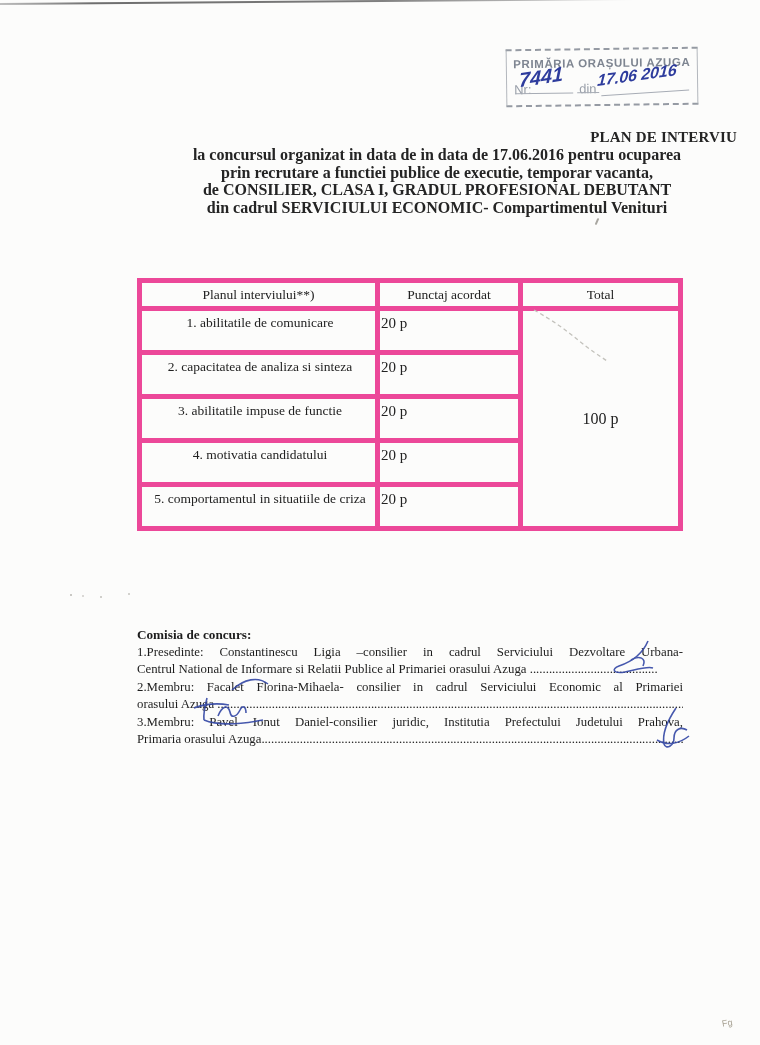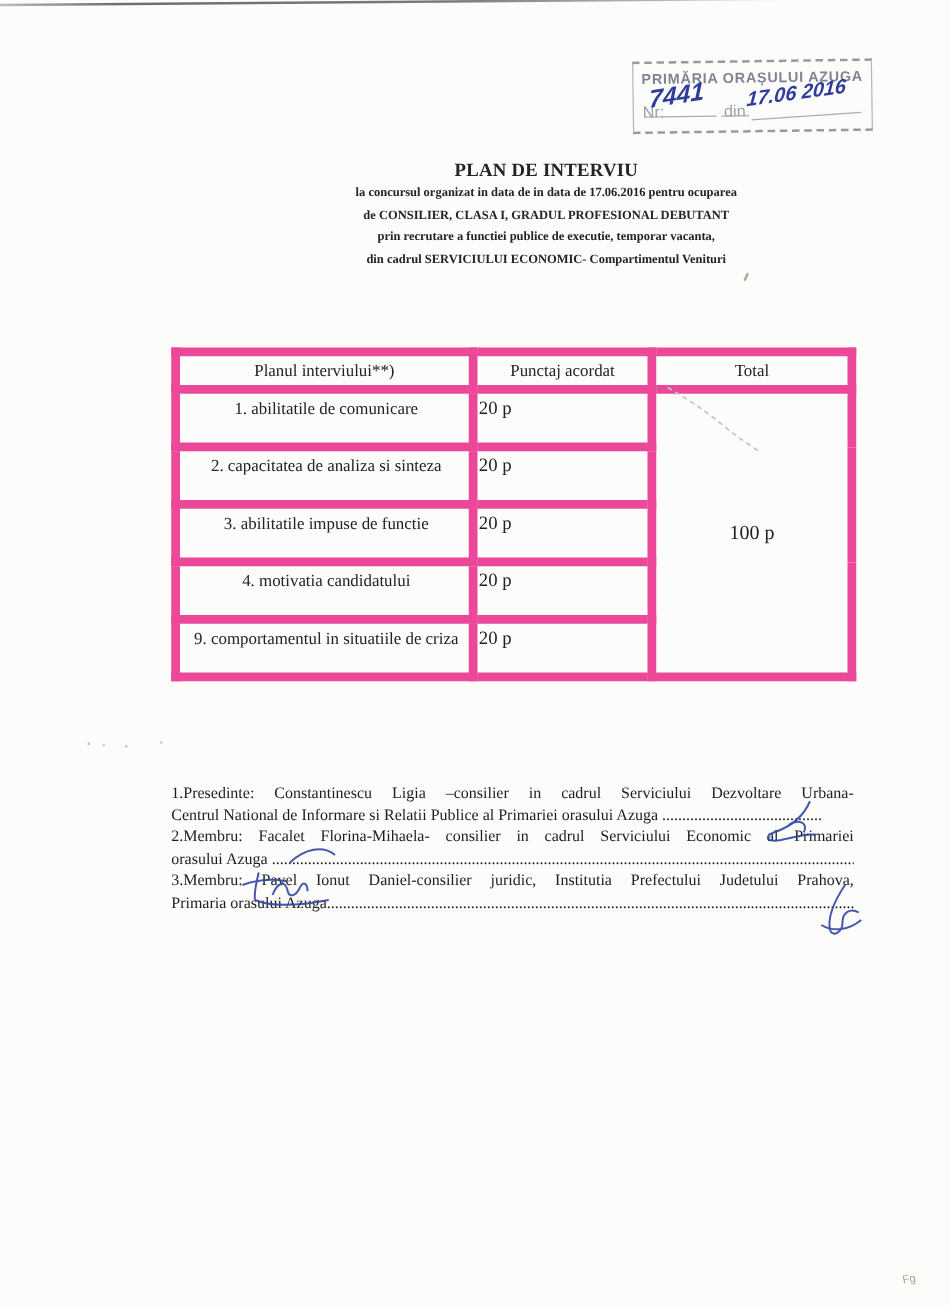--- a/index.html
+++ b/index.html
@@ -40,30 +40,30 @@
     position:absolute; left:90px; top:-2px; font-size:16px; font-weight:bold;
     transform:rotate(-7deg) skewX(-12deg);
   }
   .stamp-line { position:absolute; height:1px; background:#a7acb5; }
 
   
   #title-block {
     position:absolute; left:137px; top:128px; width:600px;
     text-align:center; font-weight:bold; color:#242424;
   }
-  #title-block .t-main { font-size:15px; line-height:18px; letter-spacing:0.2px; }
-  #title-block .t-sub  { font-size:10px; line-height:17.5px; }
+  #title-block .t-main { font-size:15px; line-height:18px; letter-spacing:0.2px;text-align:right; }
+  #title-block .t-sub  { font-size:16px; line-height:17.5px; }
 
   
   #plan-table {
     position:absolute; left:137px; top:278px; width:541px;
     border-collapse:collapse; table-layout:fixed;
   }
   #plan-table td, #plan-table th {
-    border:7px solid #ec4899; font-weight:normal;
+    border:5px solid #ec4899; font-weight:normal;
     font-size:13.5px; color:#222;
   }
   #plan-table th { height:21px; text-align:center; padding:1px 2px; }
   #plan-table td.crit { height:35px; vertical-align:top; padding:4px 2px 0 5px; text-align:center; }
   #plan-table td.pts  { vertical-align:top; padding-top:4px; text-align:left; font-size:15px; }
   #plan-table td.total-cell {
     text-align:center; vertical-align:middle; font-size:16px; position:relative;
   }
 
   
@@ -108,22 +108,22 @@
       <span class="hand stamp-date-val">17.06 2016</span>
       <span class="stamp-line" style="left:8px; top:23px; width:58px;"></span>
       <span class="stamp-line" style="left:70px; top:23px; width:22px;"></span>
       <span class="stamp-line" style="left:94px; top:24px; width:88px; transform:rotate(-3deg);"></span>
     </div>
   </div>
 
   <div id="title-block">
     <div class="t-main">PLAN DE INTERVIU</div>
     <div class="t-sub">la concursul organizat in data de in data de 17.06.2016 pentru ocuparea</div>
+    <div class="t-sub">prin recrutare a functiei publice de executie, temporar vacanta,</div>
     <div class="t-sub">de  CONSILIER, CLASA I, GRADUL PROFESIONAL DEBUTANT</div>
-    <div class="t-sub">prin recrutare a functiei publice de executie, temporar vacanta,</div>
     <div class="t-sub">din cadrul  SERVICIULUI ECONOMIC- Compartimentul Venituri</div>
   </div>
 
   <div id="title-speck"></div>
 
   <table id="plan-table">
     <colgroup>
         <col style="width:238px">
         <col style="width:143px">
         <col style="width:160px">
@@ -145,29 +145,30 @@
     </tr>
     <tr>
       <td class="crit">3. abilitatile impuse de functie</td>
       <td class="pts">20 p</td>
     </tr>
     <tr>
       <td class="crit">4. motivatia candidatului</td>
       <td class="pts">20 p</td>
     </tr>
     <tr>
-      <td class="crit">9. comportamentul in situatiile de criza</td>
+      <td class="crit">5. comportamentul in situatiile de criza</td>
       <td class="pts">20 p</td>
     </tr>
   </tbody>
     </table>
 
   <div id="speckles"></div>
 
   <div id="commission">
+    <div class="head">Comisia de concurs:</div>
     <div class="cline just">1.Presedinte: Constantinescu Ligia –consilier in cadrul Serviciului Dezvoltare Urbana-</div>
     <div class="cline">Centrul National de Informare si Relatii Publice al Primariei orasului Azuga ........................................</div>
     <div class="cline just">2.Membru: Facalet Florina-Mihaela- consilier in cadrul Serviciului Economic al Primariei</div>
     <div class="cline">orasului Azuga ..........................................................................................................................................................................................</div>
     <div class="cline just">3.Membru: Pavel Ionut Daniel-consilier juridic, Institutia Prefectului Judetului Prahova,</div>
     <div class="cline">Primaria orasului Azuga..............................................................................................................................................................................</div>
   </div>
 
   <svg id="ink-overlay" width="760" height="1045" viewBox="0 0 760 1045">
 

